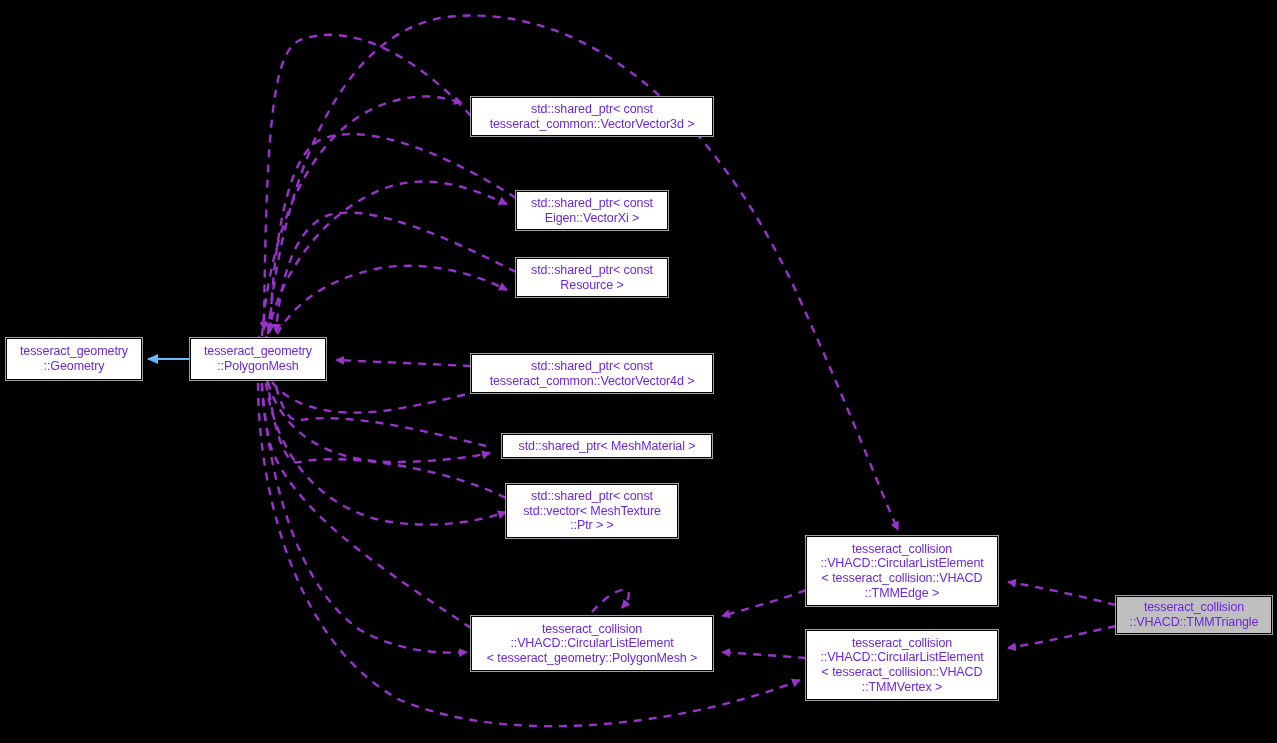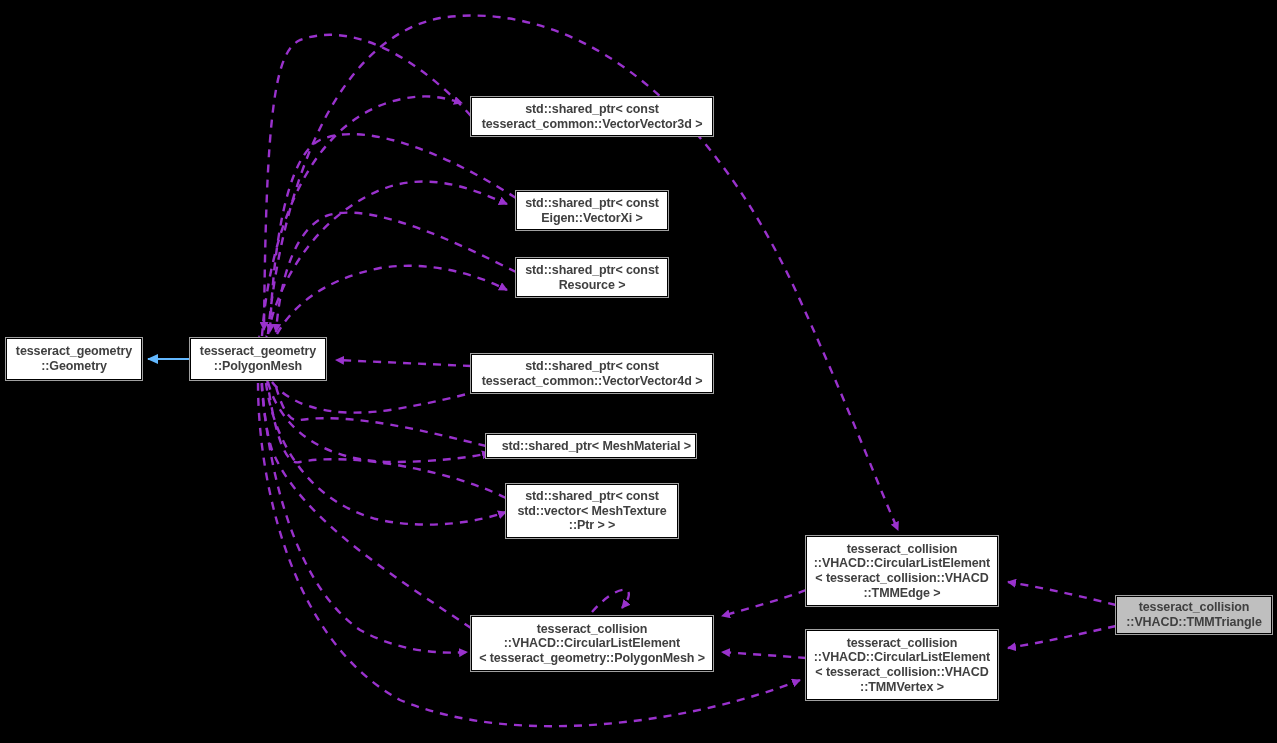--- a/index.html
+++ b/index.html
@@ -24,28 +24,27 @@
   .node {
     position: absolute;
     box-sizing: border-box;
     background: #ffffff;
     border: 1px solid #000000;
     outline: 1px solid #a0a0a0;
     display: flex;
     align-items: center;
     justify-content: center;
     text-align: center;
-    color: #404040;
+    color: #6d28d9;
     font-size: 12.5px;
     line-height: 14.6px;
     letter-spacing: -0.1px;
     white-space: pre-line;
     padding: 1px 4px;
     z-index: 5;
-    font-weight: bold;
   }
   .node.current {
     background: #bfbfbf;
   }
   .node .label { display: block; width: 100%; }
 </style>
 </head>
 <body>
 
 <div id="canvas">
@@ -89,21 +88,21 @@
       <div class="node" style="left: 190px; top: 338px; width: 136px; height: 42px;"><span class="label">tesseract_geometry
 ::PolygonMesh</span></div>
       <div class="node" style="left: 471px; top: 97px; width: 242px; height: 39px;"><span class="label">std::shared_ptr&lt; const
  tesseract_common::VectorVector3d &gt;</span></div>
       <div class="node" style="left: 516px; top: 191px; width: 152px; height: 39px;"><span class="label">std::shared_ptr&lt; const
 Eigen::VectorXi &gt;</span></div>
       <div class="node" style="left: 516px; top: 258px; width: 152px; height: 39px;"><span class="label">std::shared_ptr&lt; const
 Resource &gt;</span></div>
       <div class="node" style="left: 471px; top: 354px; width: 242px; height: 39px;"><span class="label">std::shared_ptr&lt; const
  tesseract_common::VectorVector4d &gt;</span></div>
-      <div class="node" style="left: 486px; top: 434px; width: 210px; height: 24px; text-align: right;"><span class="label">std::shared_ptr&lt; MeshMaterial &gt;</span></div>
+      <div class="node" style="left: 502px; top: 434px; width: 210px; height: 24px;"><span class="label">std::shared_ptr&lt; MeshMaterial &gt;</span></div>
       <div class="node" style="left: 506px; top: 484px; width: 172px; height: 54px;"><span class="label">std::shared_ptr&lt; const
 std::vector&lt; MeshTexture
 ::Ptr &gt; &gt;</span></div>
       <div class="node" style="left: 471px; top: 616px; width: 242px; height: 55px;"><span class="label">tesseract_collision
 ::VHACD::CircularListElement
 &lt; tesseract_geometry::PolygonMesh &gt;</span></div>
       <div class="node" style="left: 806px; top: 536px; width: 192px; height: 70px;"><span class="label">tesseract_collision
 ::VHACD::CircularListElement
 &lt; tesseract_collision::VHACD
 ::TMMEdge &gt;</span></div>

